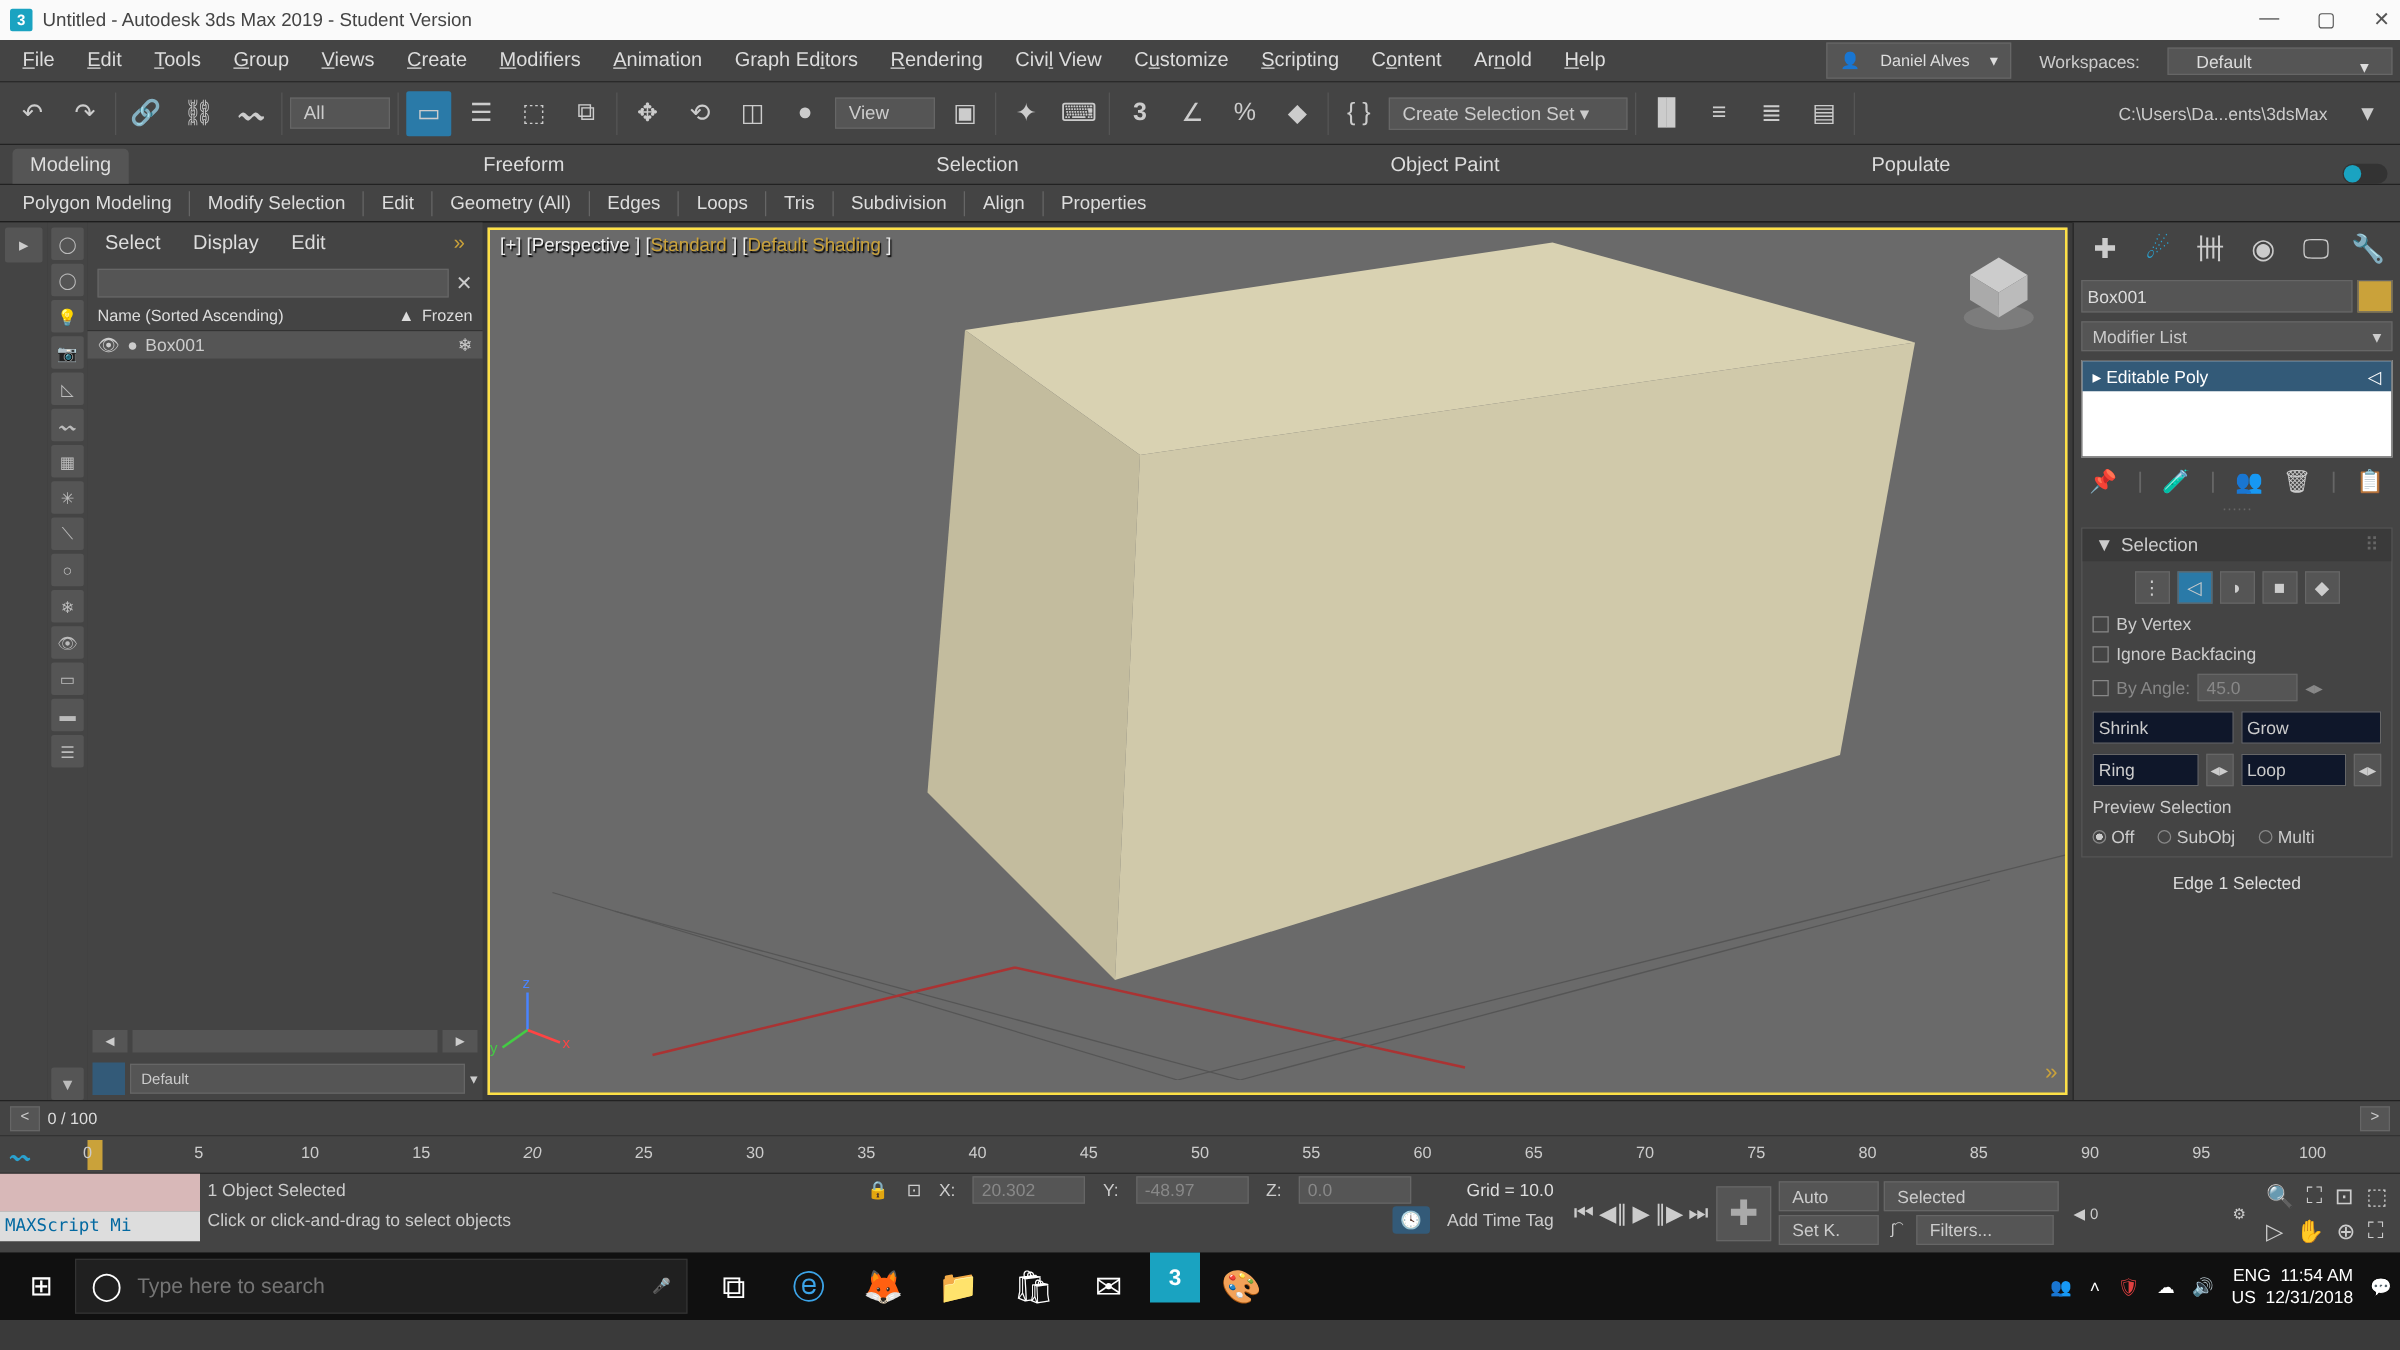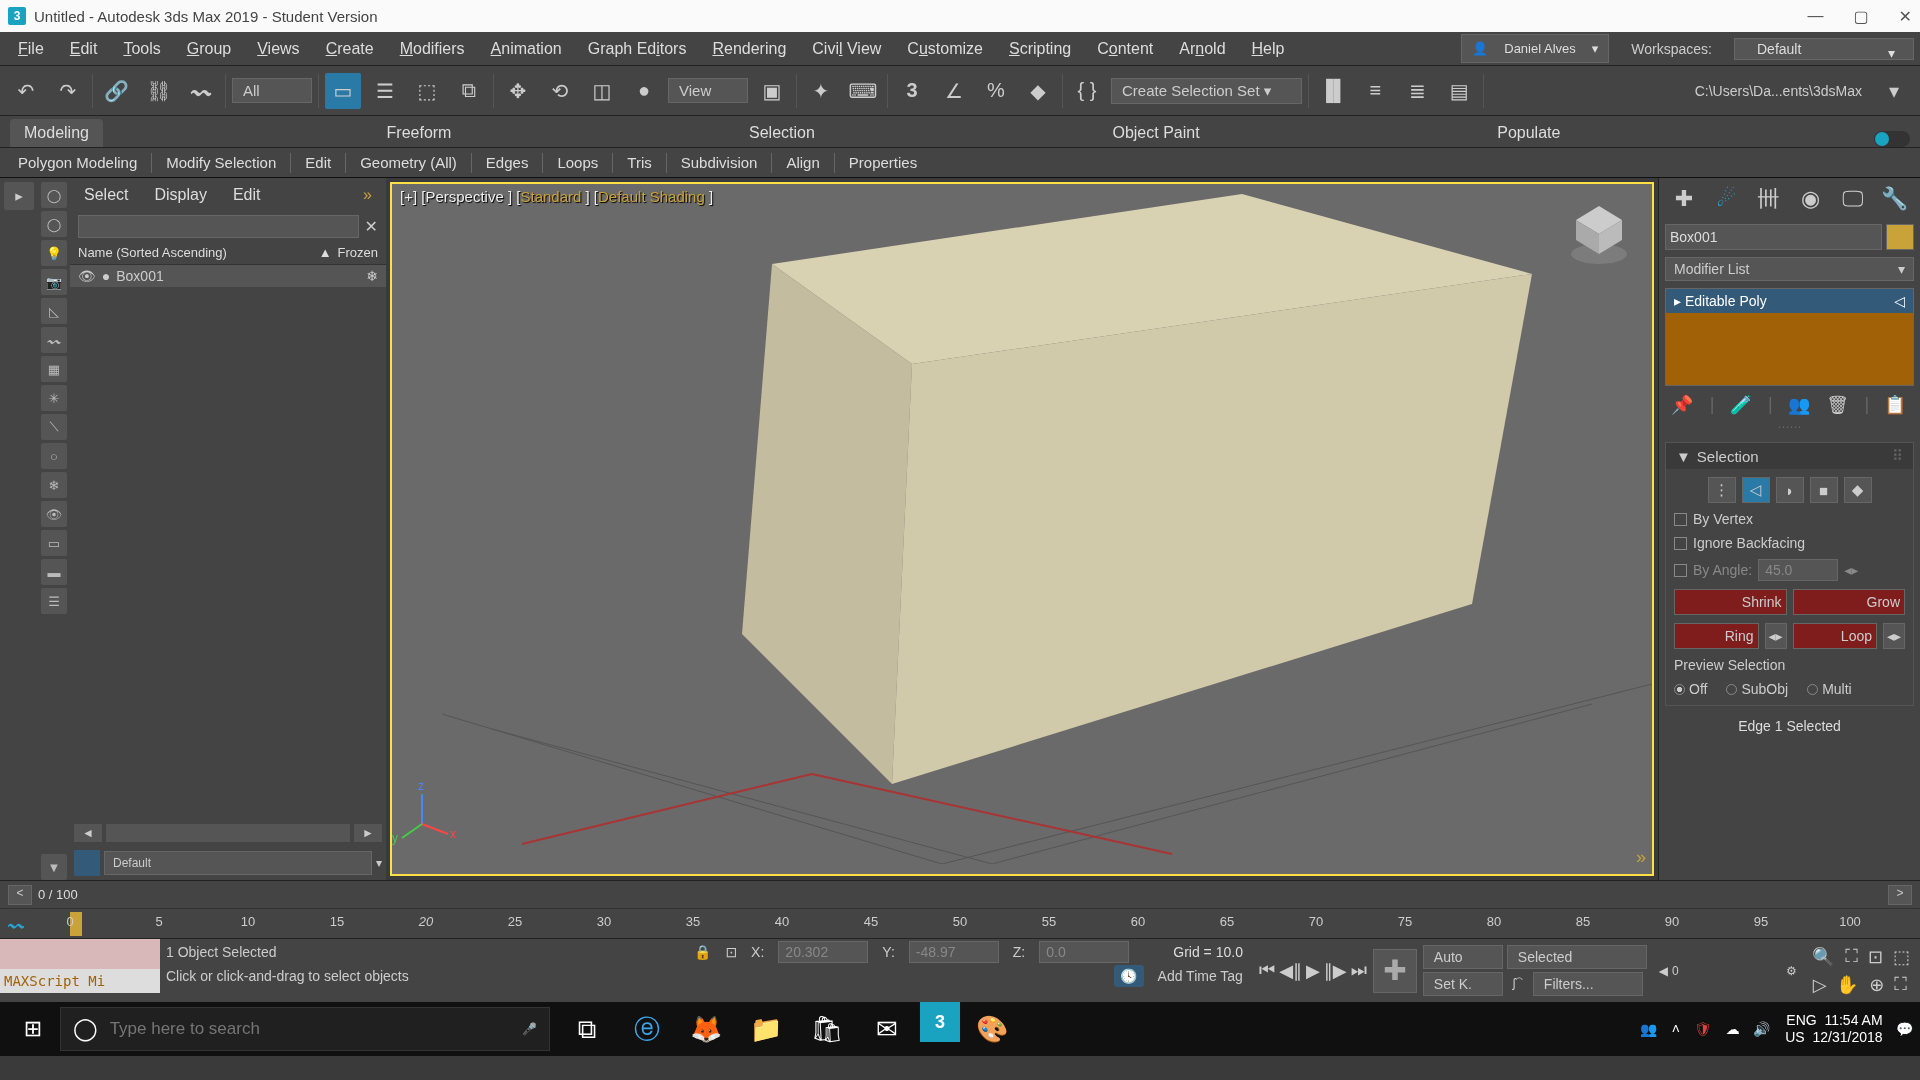--- a/index.html
+++ b/index.html
@@ -74,55 +74,55 @@
 
 .cmdpanel { width: 262px; background: #444; display: flex; flex-direction: column; border-left: 1px solid #222; }
 .cmdtabs { display: flex; gap: 8px; padding: 6px 8px; font-size: 22px; color: #ccc; justify-content: space-around; }
 .cmdtabs .ct { width: 36px; height: 30px; display: flex; align-items: center; justify-content: center; }
 .cmdtabs .ct.sel { color: #2aa1cf; }
 .objname { display: flex; padding: 4px 6px; gap: 4px; }
 .objname input { flex: 1; background: #555; border: 1px solid #666; padding: 4px; color: #ddd; font-size: 14px; }
 .objname .clr { width: 28px; background: #caa23a; border: 1px solid #666; }
 .modlist { display: flex; padding: 3px 6px; }
 .modlist .sel { flex: 1; background: #555; border: 1px solid #666; padding: 3px 8px; font-size: 14px; }
-.modstack { margin: 4px 6px; height: 98px; border: 1px solid #666; background: #a16207; }
+.modstack { margin: 4px 6px; height: 78px; border: 1px solid #666; background: #ffffff; }
 .modstack .mod { padding: 4px 8px; background: #335a78; color: #fff; font-size: 14px; display: flex; justify-content: space-between; }
 .modbtns { display: flex; gap: 6px; padding: 4px 8px; font-size: 18px; justify-content: space-around; }
 .rollout { margin: 8px 6px; border: 1px solid #555; }
 .rollhdr { background: #3a3a3a; padding: 4px 10px; font-size: 15px; display: flex; align-items: center; gap: 6px; }
 .rollbody { padding: 8px; display: flex; flex-direction: column; gap: 8px; font-size: 14px; }
 .subobj { display: flex; gap: 6px; justify-content: center; }
 .subobj .so { width: 28px; height: 26px; background: #555; border: 1px solid #666; display: flex; align-items: center; justify-content: center; font-size: 15px; }
 .subobj .so.sel { background: #2a7aa8; }
 .chk { display: flex; align-items: center; gap: 6px; }
 .chk .box { width: 13px; height: 13px; border: 1px solid #888; }
 .chk.dim { color: #888; }
 .spin { background: #555; border: 1px solid #666; padding: 2px 6px; width: 80px; display: inline-block; color: #888; }
 .btnrow { display: flex; gap: 6px; }
-.btnrow .b { flex: 1; background: #7f1d1d; border: 1px solid #666; padding: 4px; text-align: right; }
+.btnrow .b { flex: 1; background: #0f172a; border: 1px solid #666; padding: 4px; text-align: left; }
 .btnrow .sp { width: 22px; background: #555; border: 1px solid #666; display: flex; align-items: center; justify-content: center; }
 .radio { display: inline-flex; align-items: center; gap: 4px; }
 .radio .r { width: 11px; height: 11px; border: 1px solid #888; border-radius: 50%; }
 .radio .r.on { background: radial-gradient(circle, #ccc 40%, transparent 45%); }
 .seltext { text-align: center; padding: 4px 10px; font-size: 14px; color: #ddd; }
 
 
 .timeslider { background: #444; height: 28px; display: flex; align-items: center; padding: 0 8px; gap: 6px; border-top: 1px solid #222; }
 .timeslider .navb { width: 24px; height: 20px; background: #555; border: 1px solid #666; text-align: center; }
 .timeslider .trk { flex: 1; font-size: 13px; color: #ddd; }
 .ruler { background: #444; height: 30px; display: flex; align-items: center; padding: 0 70px; gap: 6px; position: relative; border-top: 1px solid #333; }
 .ruler .ticks { flex: 1; position: relative; height: 24px; }
 .ruler .tick { position: absolute; font-size: 13px; color: #ccc; top: 2px; transform: translateX(-50%); }
 .ruler .marker { position: absolute; left: 0; top: 0; width: 12px; height: 24px; background: #caa23a; }
 
 
 .statusbar { background: #444; height: 64px; display: flex; border-top: 1px solid #222; }
 .statL { width: 160px; display: flex; flex-direction: column; }
 .statL .pink { height: 30px; background: #d8b8b8; }
-.statL .lbl { padding: 4px; font-family: monospace; font-size: 14px; color: #a16207; background: #ddd; }
+.statL .lbl { padding: 4px; font-family: monospace; font-size: 14px; color: #0369a1; background: #ddd; }
 .statM { flex: 1; display: flex; flex-direction: column; padding: 2px 6px; gap: 2px; font-size: 14px; }
 .statM .r1 { display: flex; align-items: center; gap: 14px; }
 .statM .coord { background: #555; border: 1px solid #666; padding: 2px 6px; min-width: 90px; color: #888; display: inline-block; }
 .statM .grid { color: #ddd; }
 .statR { display: flex; align-items: center; gap: 6px; padding: 0 10px; }
 .playbtns { display: flex; gap: 4px; font-size: 18px; color: #ccc; align-items: center; }
 .bigplus { width: 44px; height: 44px; background: #555; border: 1px solid #666; display: flex; align-items: center; justify-content: center; font-size: 28px; color: #aaa; }
 .sb { background: #555; border: 1px solid #666; padding: 3px 10px; min-width: 80px; font-size: 14px; }
 
 

